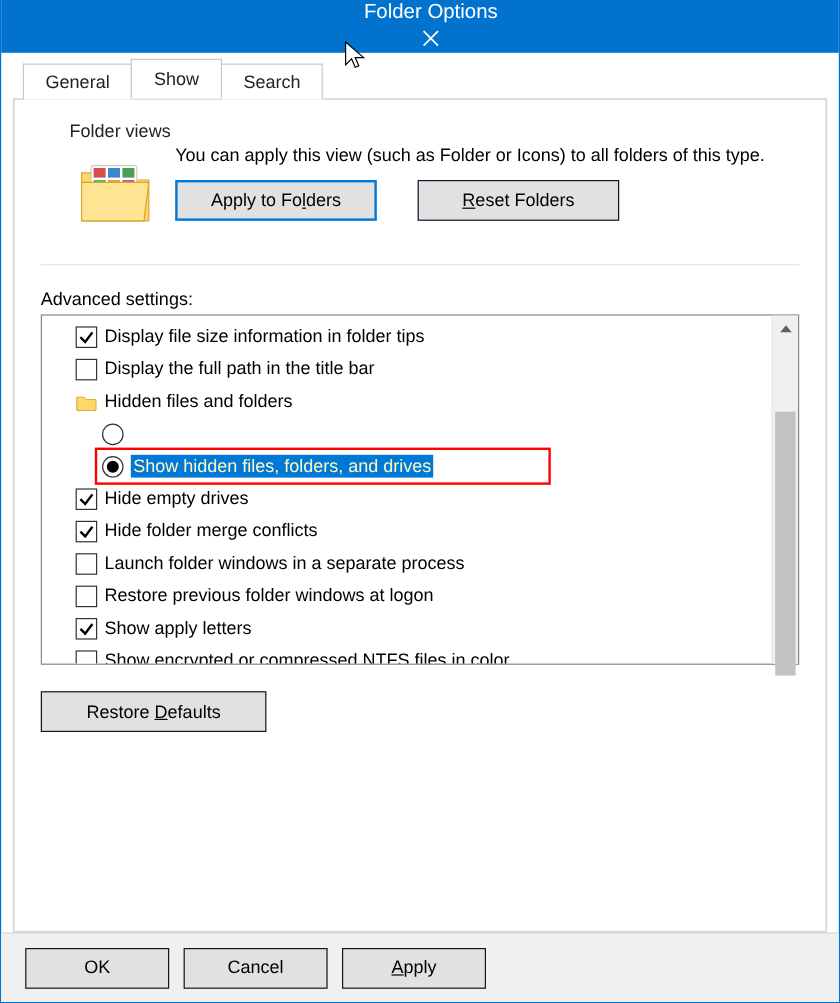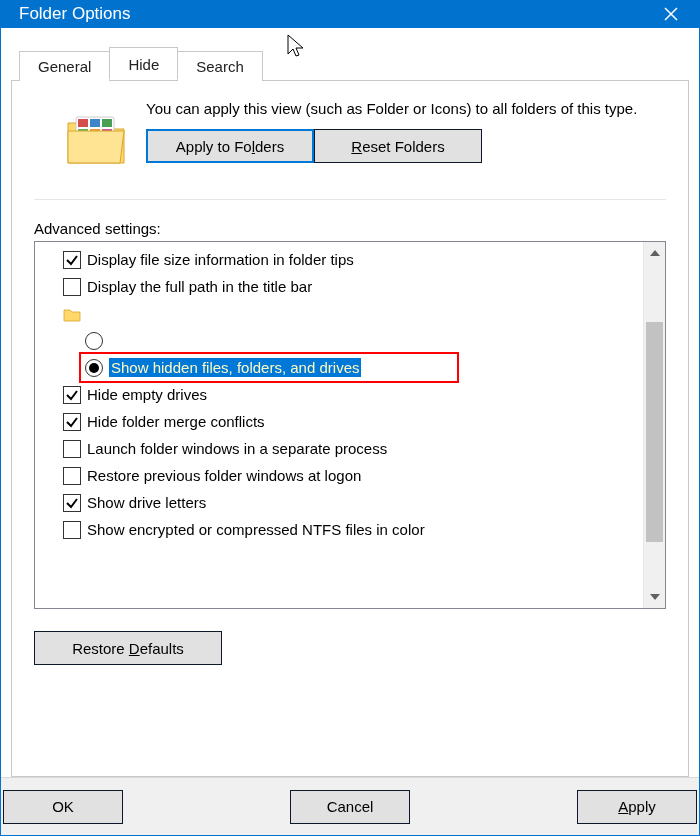--- a/index.html
+++ b/index.html
@@ -16,49 +16,50 @@
   .window {
     width: 700px;
     height: 836px;
     border: 1px solid #0173cf;
     border-top: none;
     display: flex;
     flex-direction: column;
     background: #fff;
   }
   .titlebar {
-    height: 28px;
+    height: 44px;
     background: #0173cf;
     color: #fff;
     display: flex;
     align-items: center;
     padding: 0 0 0 18px;
     font-size: 17px;
     position: relative;
+    flex-direction: column;
   }
   .titlebar .title { flex: 1; }
   .titlebar .close {
     width: 56px;
     height: 44px;
     display: flex;
     align-items: center;
     justify-content: center;
     font-size: 20px;
     cursor: pointer;
   }
   .cursor-arrow {
     position: absolute;
     left: 286px;
     top: 34px;
     pointer-events: none;
     z-index: 50;
   }
   .body {
     flex: 1;
-    padding: 20px 10px 0 10px;
+    padding: 6px 10px 0 10px;
     display: flex;
     flex-direction: column;
   }
   .tabs {
     display: flex;
     align-items: flex-end;
     height: 32px;
     margin-left: 8px;
     position: relative;
     z-index: 2;
@@ -104,21 +105,21 @@
   }
   .folder-icon {
     width: 64px;
     height: 64px;
     margin-left: 30px;
     margin-top: 8px;
     flex-shrink: 0;
   }
   .fv-right { flex: 1; }
   .fv-desc { line-height: 1.35; margin-bottom: 10px; }
-  .fv-buttons { display: flex; }
+  .fv-buttons { display: flex; gap: 34px; }
   .btn {
     min-width: 168px;
     height: 34px;
     background: #e1e1e1;
     border: 1px solid #0f172a;
     cursor: pointer;
     font-family: inherit;
     font-size: 15px;
     padding: 0 14px;
     text-align: center;
@@ -129,21 +130,21 @@
   }
   .btn u { text-decoration: underline; }
   .sep {
     height: 1px;
     background: #e6e6e6;
     margin: 18px 0 20px 0;
   }
   .adv-label { margin-bottom: 4px; }
   .tree-wrap {
     border: 1px solid #828790;
-    height: 368px;
+    height: 292px;
     display: flex;
     background: #fff;
   }
   .tree {
     flex: 1;
     padding: 4px 0 0 0;
     overflow: hidden;
     position: relative;
   }
   .scrollbar {
@@ -217,24 +218,24 @@
     display: flex;
     justify-content: flex-start;
     margin-top: 22px;
     padding-right: 10px;
   }
   .footer {
     height: 58px;
     background: #f0f0f0;
     border-top: 1px solid #d8d8d8;
     display: flex;
-    justify-content: space-between;
-    align-items: center;
-    gap: 24px;
-    padding: 0 2px;
+    justify-content: flex-start;
+    align-items: center;
+    gap: 12px;
+    padding: 0 20px;
   }
   .footer .btn { min-width: 120px; }
 </style>
 </head>
 <body>
 
 <div class="window">
   <div class="titlebar">
     <span class="title">Folder Options</span>
     <div class="close">
@@ -243,25 +244,26 @@
         </svg>
     </div>
     <svg class="cursor-arrow" width="20" height="28" viewBox="0 0 20 28">
       <path d="M1 1 L1 20 L6 15 L9 22 L12 21 L9 14 L16 14 Z" fill="#fff" stroke="#000" stroke-width="1"></path>
     </svg>
   </div>
 
   <div class="body">
     <div class="tabs">
       <div class="tab">General</div>
-      <div class="tab active">Hide</div>
+      <div class="tab active">Show</div>
       <div class="tab">Search</div>
     </div>
 
     <div class="panel">
+      <div class="group-label">Folder views</div>
       <div class="folder-views-row">
         <svg class="folder-icon" viewBox="0 0 64 64">
           <path d="M4 16 L24 16 L30 22 L60 22 L60 56 L4 56 Z" fill="#ffd76b" stroke="#d9a52b"></path>
           <rect x="12" y="10" width="38" height="22" rx="2" fill="#fff" stroke="#ccc"></rect>
           <rect x="14" y="12" width="10" height="8" fill="#d54d4d"></rect>
           <rect x="26" y="12" width="10" height="8" fill="#3e86c8"></rect>
           <rect x="38" y="12" width="10" height="8" fill="#4a9f54"></rect>
           <rect x="14" y="22" width="10" height="8" fill="#5eb56b"></rect>
           <rect x="26" y="22" width="10" height="8" fill="#e8a03c"></rect>
           <rect x="38" y="22" width="10" height="8" fill="#c85e8e"></rect>
@@ -295,20 +297,21 @@
               <span class="row-label">Display file size information in folder tips</span>
             </div>
             <div class="row indent1">
               <span class="cb"></span>
               <span class="row-label">Display the full path in the title bar</span>
             </div>
             <div class="row indent1">
               <svg class="mini-folder" viewBox="0 0 18 18">
                 <path d="M1 5 L7 5 L9 7 L17 7 L17 16 L1 16 Z" fill="#ffd76b" stroke="#d9a52b" stroke-width="0.8"></path>
               </svg>
+              <span class="row-label">Hidden files and folders</span>
             </div>
             <div class="row indent2">
               <span class="rb"></span>
             </div>
             <div class="row indent2 selected">
               <span class="rb">
                 <span class="dot"></span>
               </span>
               <span class="row-label">Show hidden files, folders, and drives</span>
             </div>
@@ -335,21 +338,21 @@
             <div class="row indent1">
               <span class="cb"></span>
               <span class="row-label">Restore previous folder windows at logon</span>
             </div>
             <div class="row indent1">
               <span class="cb">
                 <svg width="14" height="14" viewBox="0 0 14 14">
                   <path d="M2 7 L6 11 L12 3" fill="none" stroke-width="2"></path>
                 </svg>
               </span>
-              <span class="row-label">Show drive letters</span>
+              <span class="row-label">Show apply letters</span>
             </div>
             <div class="row indent1">
               <span class="cb"></span>
               <span class="row-label">Show encrypted or compressed NTFS files in color</span>
             </div>
             <div class="highlight-box" style="top: 110px; height: 31px; left: 44px; width: 380px;"></div>
           </div>
         <div class="scrollbar">
           <div class="sb-btn">
             <svg width="10" height="6" viewBox="0 0 10 6">

